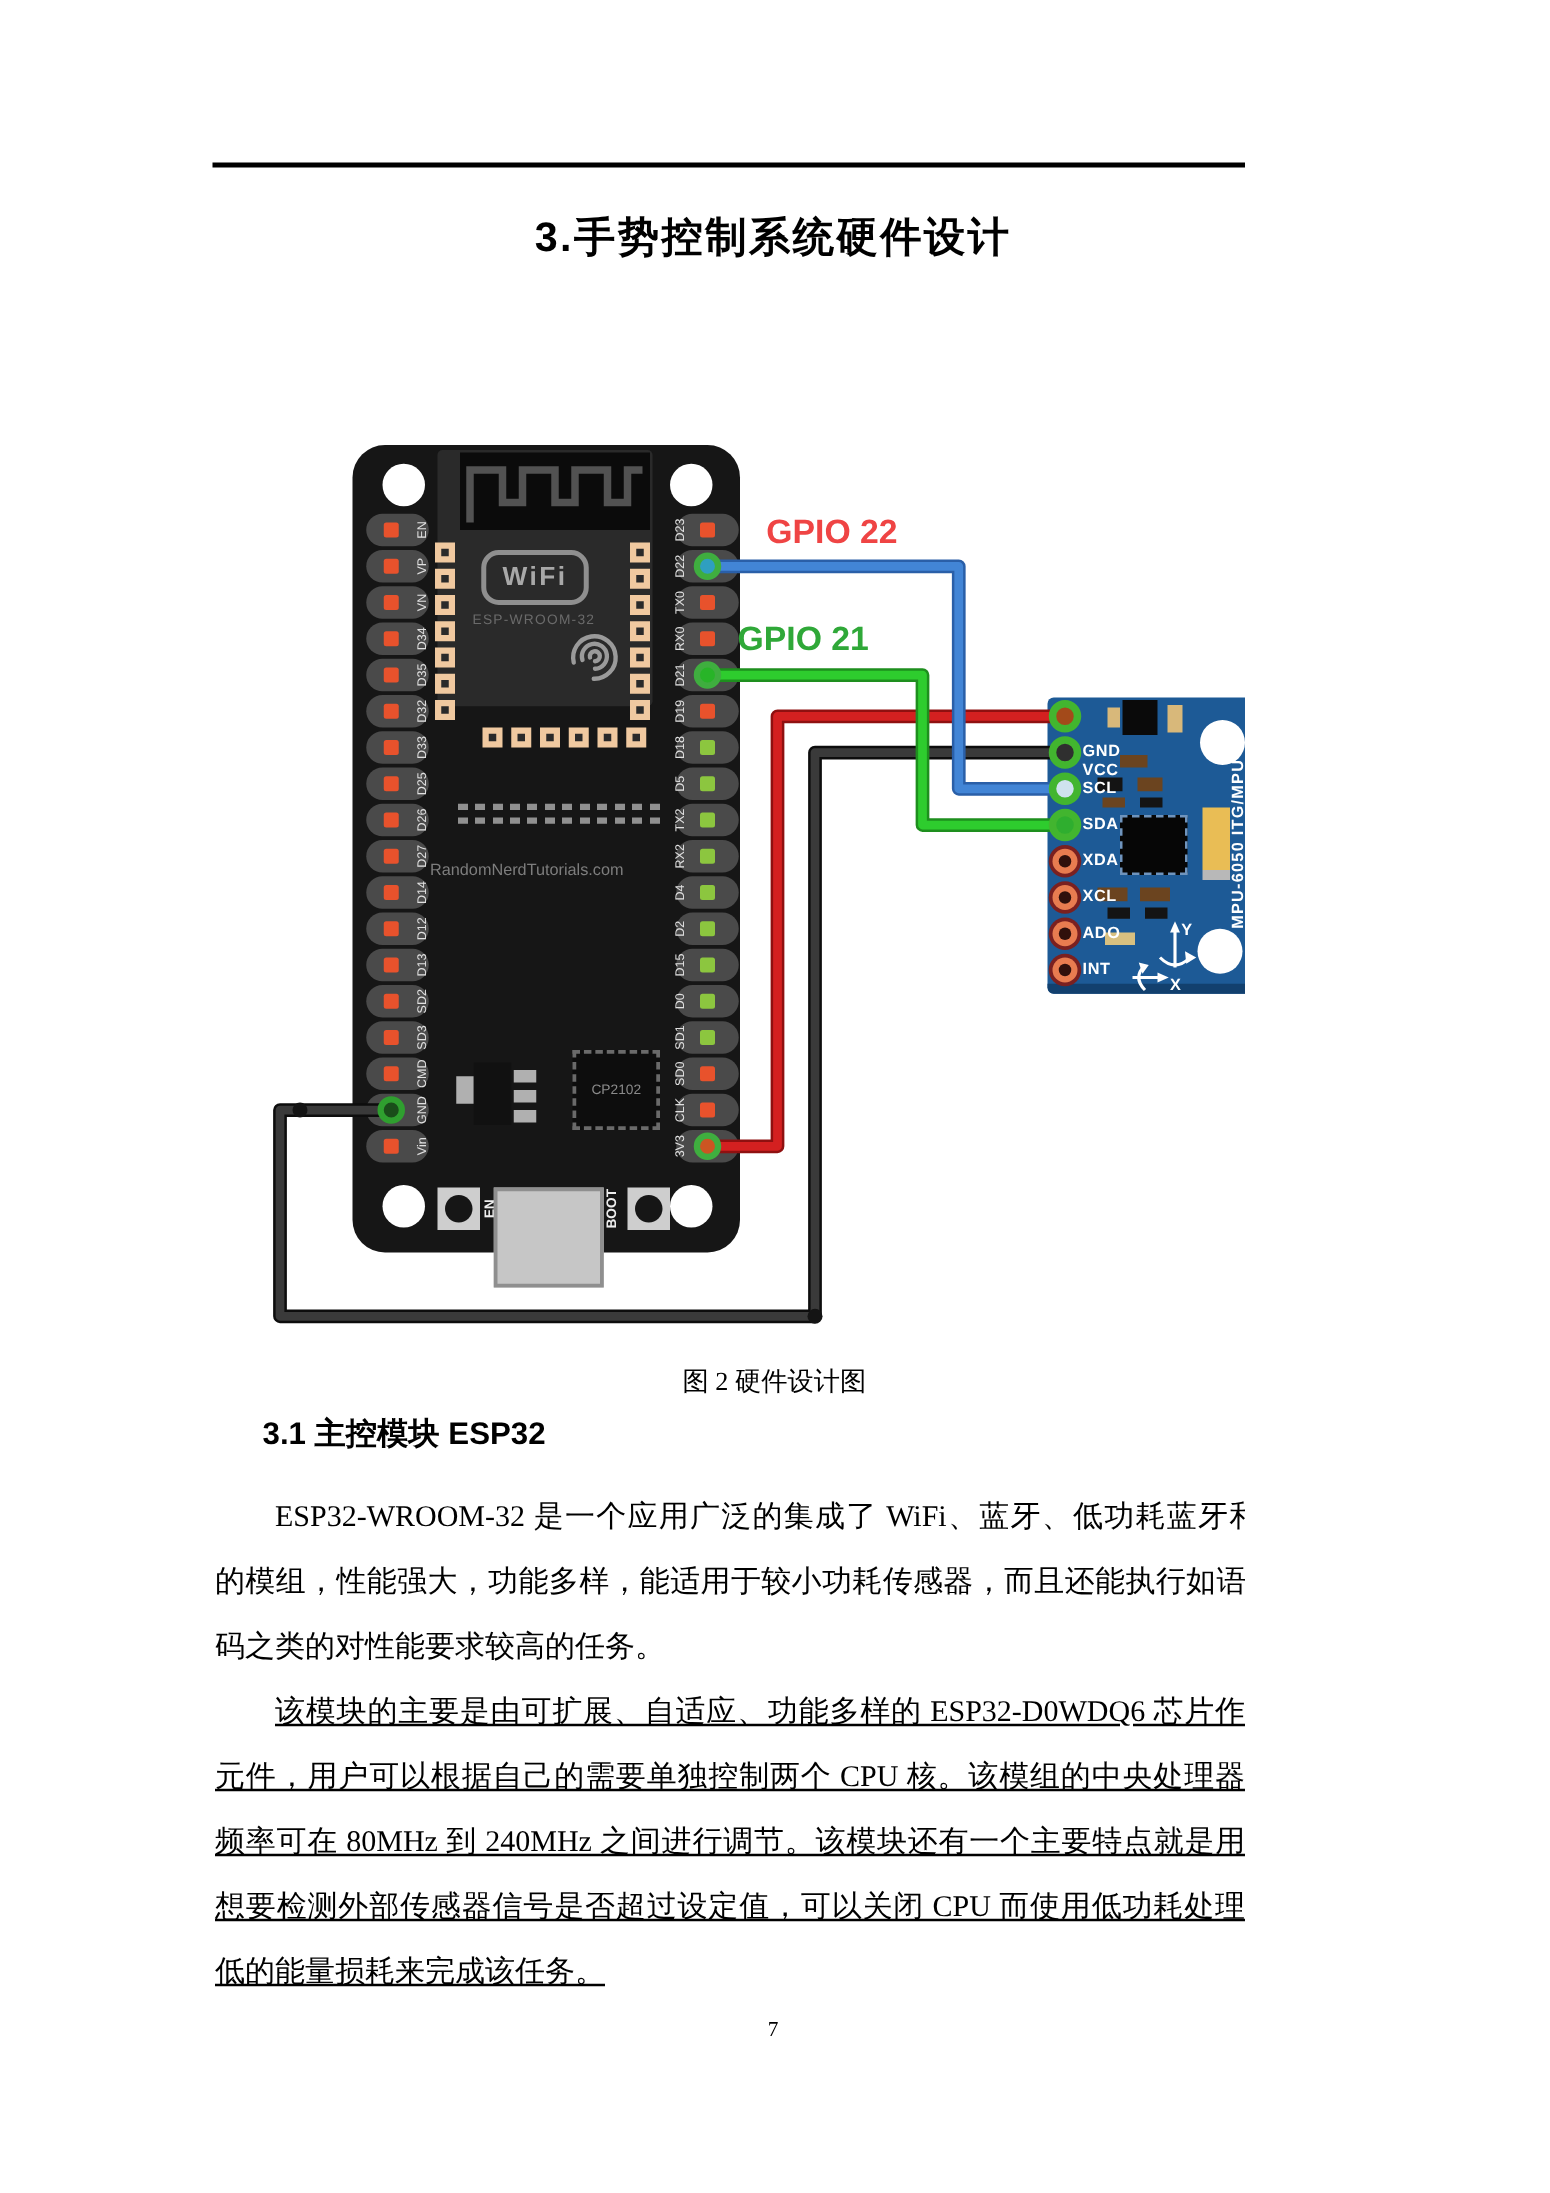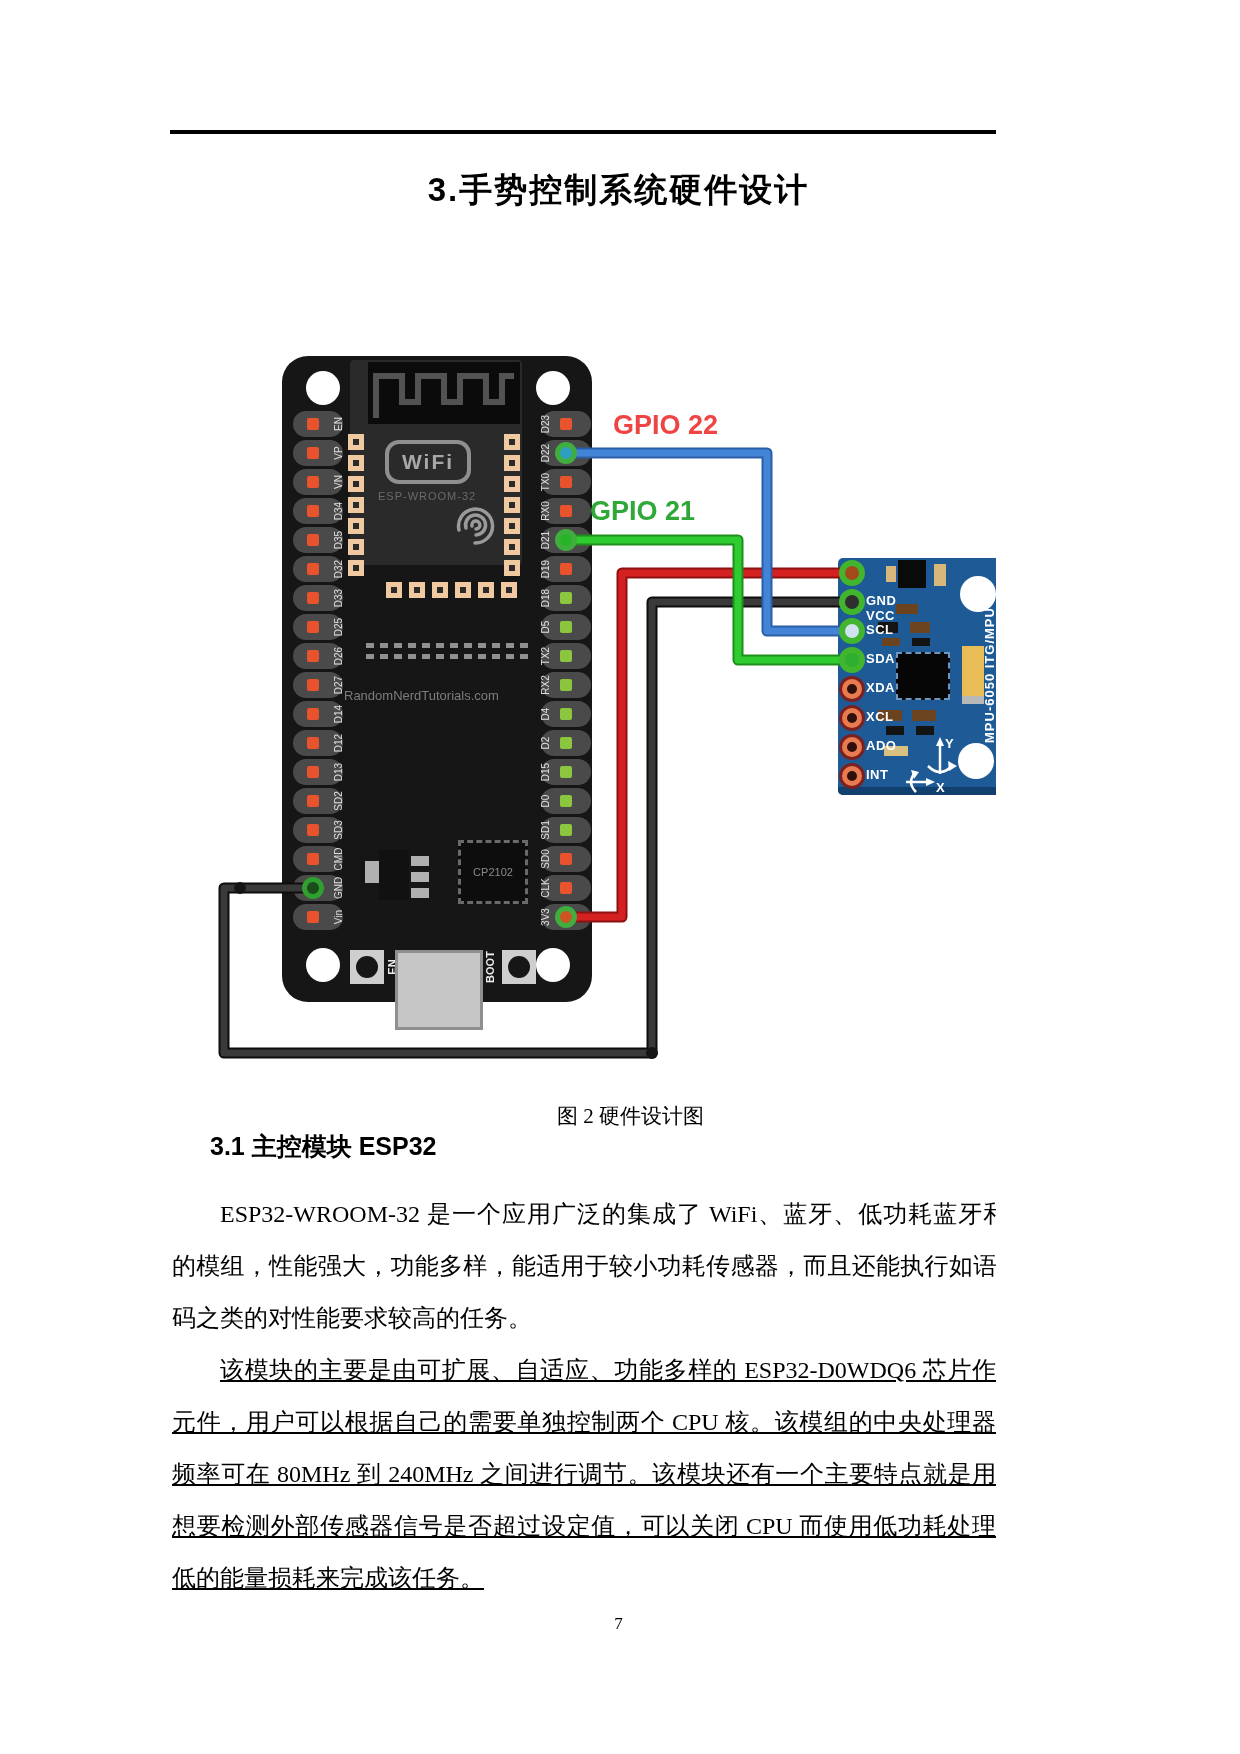--- a/index.html
+++ b/index.html
@@ -5,21 +5,21 @@
   html,body{margin:0;padding:0;background:#ffffff;}
   .page{position:relative;width:996px;height:1754px;background:#fff;overflow:hidden;
         font-family:"Liberation Serif",serif;color:#000;}
   
   .rule{position:absolute;left:170px;top:130px;width:897px;height:4px;background:#000;}
   .title{position:absolute;left:170px;top:146px;width:897px;text-align:center;
          font-family:"Liberation Sans",sans-serif;font-weight:bold;font-size:33px;letter-spacing:2px;}
   .bodytext{position:absolute;left:172px;width:898px;font-size:24px;line-height:52px;
             text-align:justify;text-indent:48px;margin:0;}
   .intro{top:214px;}
-  .caption{position:absolute;left:170px;top:1090px;width:897px;text-align:center;font-size:21px;margin:12px;}
+  .caption{position:absolute;left:170px;top:1090px;width:897px;text-align:center;font-size:21px;margin:1px;}
   .h2{position:absolute;left:210px;top:1130px;font-family:"Liberation Sans",sans-serif;
       font-weight:bold;font-size:25px;margin:0;}
   .p1{top:1188px;}
   .p2{top:1344px;text-decoration:underline;}
   .pagenum{position:absolute;left:170px;top:1614px;width:897px;text-align:center;font-size:17px;}
   
   .board{position:absolute;z-index:1;}
   .esp32{left:282px;top:356px;width:310px;height:646px;background:#161616;border-radius:26px;}
   .hole{position:absolute;width:34px;height:34px;border-radius:50%;background:#fff;}
   .module{position:absolute;left:68px;top:4px;width:172px;height:205px;background:#2a2a2a;border-radius:4px;}

